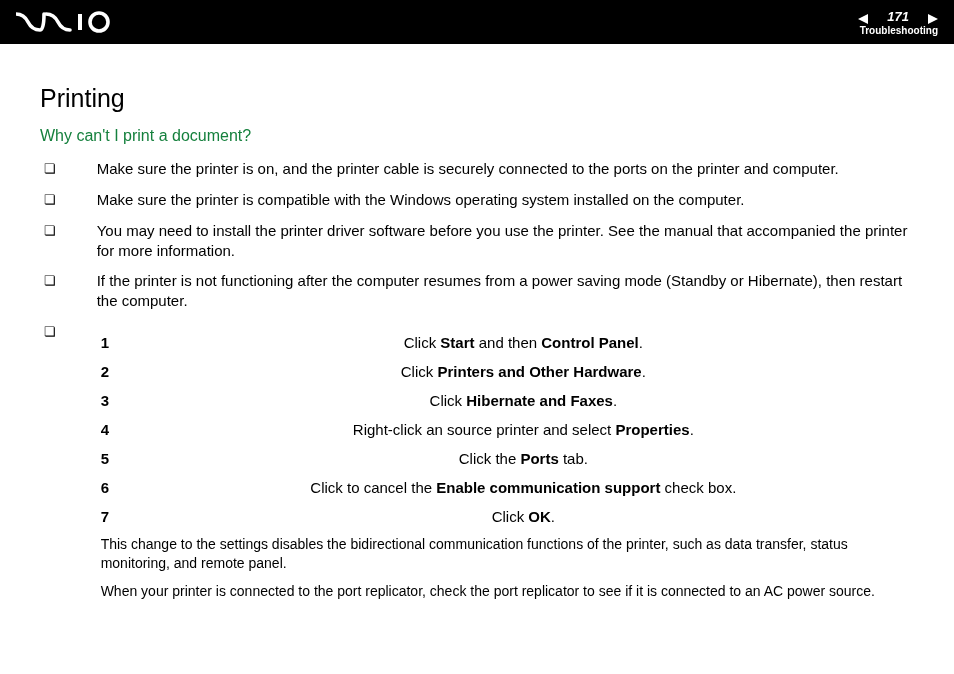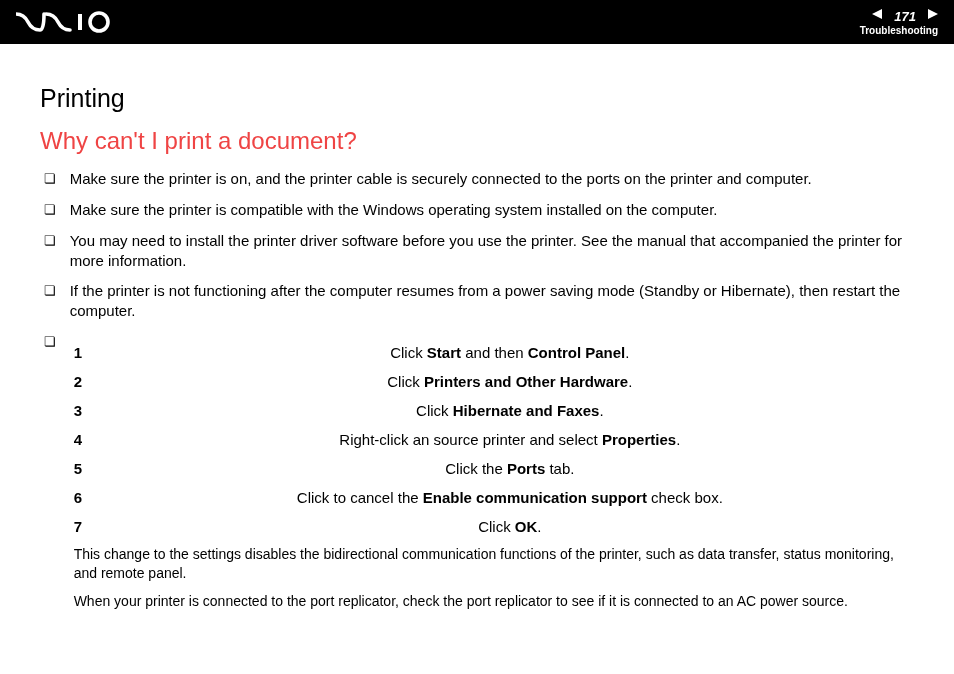--- a/index.html
+++ b/index.html
@@ -20,23 +20,23 @@
     align-items: center;
     padding: 0 16px 0 16px;
   }
   .logo svg { display: block; }
   .header-right {
     text-align: right;
     font-size: 12px;
   }
   .page-indicator {
     display: flex;
-    align-items: flex-start;
+    align-items: flex-end;
     justify-content: flex-end;
-    gap: 12px;
+    gap: 19px;
     font-style: italic;
     font-weight: bold;
     font-size: 13px;
     margin-bottom: 1px;
   }
   .arrow-left, .arrow-right {
     width: 0; height: 0;
     border-top: 5px solid transparent;
     border-bottom: 5px solid transparent;
   }
@@ -48,42 +48,42 @@
   }
   .content {
     padding: 40px 36px 20px 40px;
   }
   h1.section-title {
     font-size: 25px;
     font-weight: normal;
     margin-bottom: 14px;
   }
   h2.subheading {
-    font-size: 24px;
+    font-size: 16px;
     font-weight: normal;
-    color: #ef4444;
+    color: #15803d;
     margin-bottom: 14px;
   }
   ul.bullets {
     list-style: none;
     padding-left: 4px;
   }
   ul.bullets > li {
     display: flex;
     gap: 14px;
     font-size: 15px;
     line-height: 1.35;
     margin-bottom: 10px;
   }
   .bullet-marker {
     flex: 0 0 auto;
     font-size: 13px;
     line-height: 1.6;
   }
-  .bullet-text { flex: 1; }
+  .bullet-text { flex: 1; margin-left: 27px; }
   ol.steps {
     list-style: none;
     padding-left: 4px;
     margin-top: 10px;
     counter-reset: step;
   }
   ol.steps > li {
     display: flex;
     gap: 18px;
     font-size: 15px;

